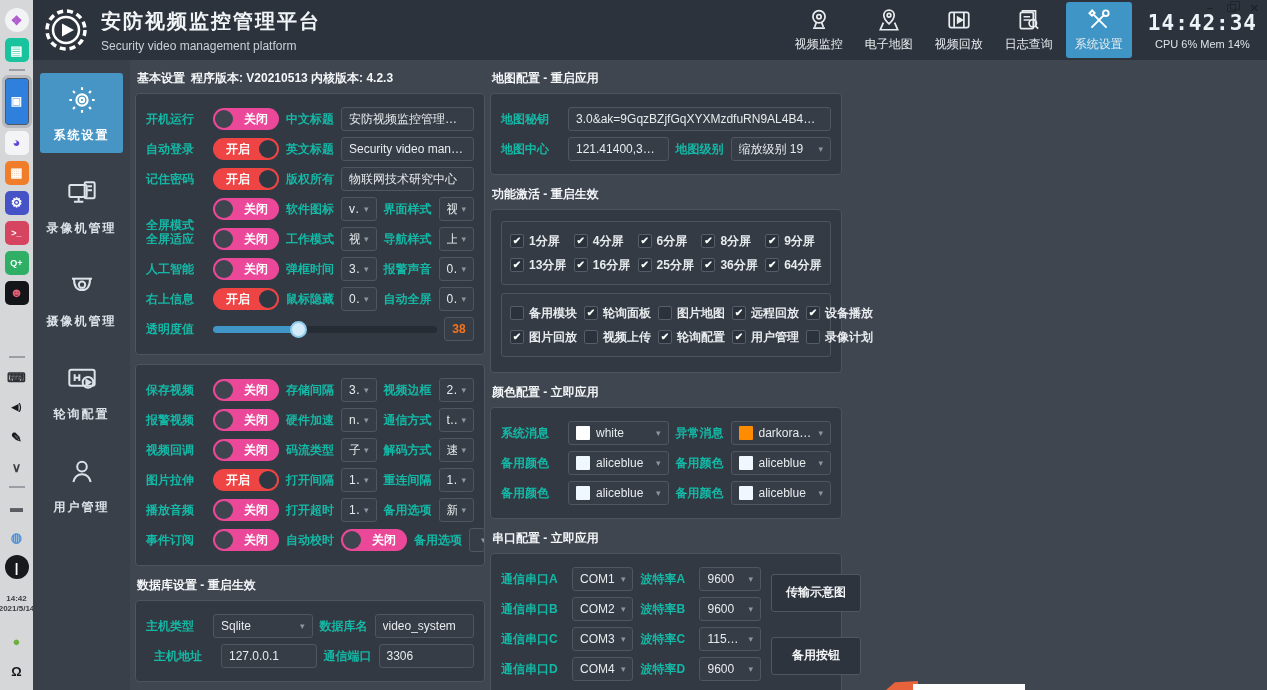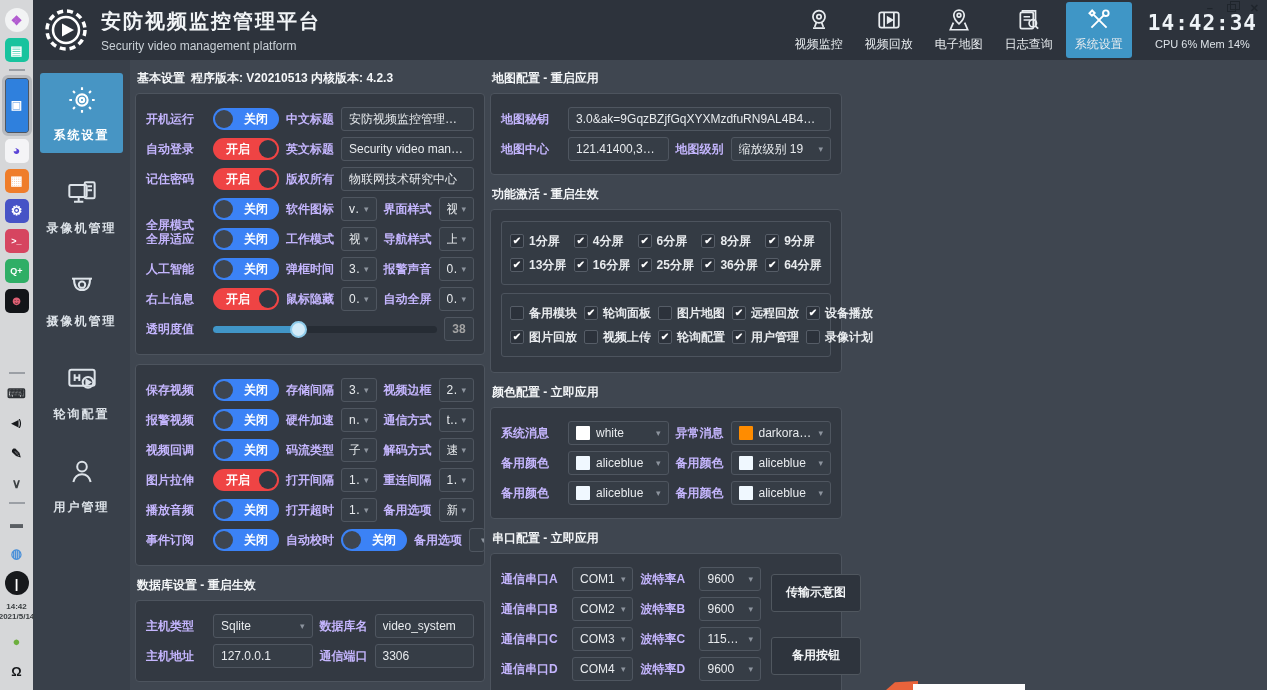--- a/index.html
+++ b/index.html
@@ -9,21 +9,21 @@
   
   .os-bar { position:absolute; left:0; top:0; width:33px; height:690px; background:#d6d7d9;
             display:flex; flex-direction:column; align-items:center; padding:5px 0 4px; z-index:5; }
   .tb-ic { width:24px; height:24px; border-radius:5px; margin:3px 0; display:flex; align-items:center;
            justify-content:center; font-size:13px; font-weight:bold; flex:none; cursor:pointer; }
   .tb-ic.txt { font-size:9px; }
   .tb-ic.sel { outline:3px solid #b6b9be; background-clip:padding-box; }
   .tb-ic.circ { border-radius:50%; }
   .tb-div { width:16px; height:2px; background:#9b9fa5; margin:4px 0; flex:none; }
   .tb-spacer { flex:1; }
-  .tb-clock { font-size:8px; color:#3c4043; text-align:center; line-height:1.25; margin:4px 0; font-weight:bold; }
+  .tb-clock { font-size:8px; color:#3c4043; text-align:center; line-height:1.25; margin:12px 0; font-weight:bold; }
 
   
   .app { position:absolute; left:33px; top:0; width:1234px; height:690px; }
 
   .hdr { position:absolute; left:0; top:0; right:0; height:60px; background:#2d333c; display:flex; align-items:center; }
   .logo { width:46px; height:46px; margin:0 12px 0 10px; flex:none; }
   .titles .cn { color:#f2f5f7; font-size:20px; font-weight:bold; letter-spacing:2px; }
   .titles .en { color:#c9d0d6; font-size:12px; margin-top:4px; }
   .hdr-spacer { flex:1; }
   .nav-item { width:66px; height:56px; margin-right:4px; border-radius:3px; display:flex; flex-direction:column;
@@ -50,43 +50,43 @@
   
   .main { position:absolute; left:97px; top:60px; right:0; bottom:0; background:#3f4650; }
   .col { position:absolute; top:8px; }
   .col-left { left:5px; width:350px; }
   .col-right { left:360px; width:352px; }
   .sec-title { font-size:12px; font-weight:bold; color:#f4f6f8; padding:2px 2px 6px; white-space:nowrap; }
   .sec-title .meta { margin-left:6px; }
   .panel { background:#333942; border:1px solid #4d545e; border-radius:4px; padding:7px 10px; margin-bottom:9px; }
 
   .row { display:flex; align-items:center; column-gap:7px; height:24px; margin:6px 0; }
-  .lab { font-size:12px; font-weight:bold; color:#c4b5fd; white-space:nowrap; flex:none; }
+  .lab { font-size:12px; font-weight:bold; color:#14b8a6; white-space:nowrap; flex:none; }
 
   .tog { width:66px; height:22px; border-radius:11px; position:relative; flex:none; display:flex; align-items:center;
          font-size:12px; font-weight:bold; color:#fff; cursor:pointer; }
   .tog.on  { background:#ef4444; padding-left:13px; }
-  .tog.off { background:#3b82f6; padding-left:31px;font-family:Liberation Serif, serif; }
+  .tog.off { background:#ec4899; padding-left:31px;font-family:Liberation Serif, serif; }
   .knob { width:18px; height:18px; border-radius:50%; position:absolute; top:2px; }
   .tog.on  .knob { right:2px; background:#2e3842; }
   .tog.off .knob { left:2px;  background:#3e454f; }
 
   .inp, .sel { flex:1 1 0; min-width:0; height:24px; background:#363d46; border:1px solid #4f5660; border-radius:3px;
                display:flex; align-items:center; padding:0 7px; font-size:12px; color:#e8ebee; white-space:nowrap; overflow:hidden; cursor:text; }
   .inp span, .sel .stext { overflow:hidden; text-overflow:ellipsis; }
   .sel { cursor:pointer; }
   .sel .caret { margin-left:auto; color:#8d949e; font-size:9px; padding-left:4px; flex:none; }
   .swatch { width:14px; height:14px; flex:none; margin-right:6px; border-radius:1px; }
 
   .slider { flex:1 1 0; height:22px; position:relative; cursor:pointer; }
   .track { position:absolute; left:0; right:0; top:8px; height:7px; border-radius:4px; background:#262c34; }
   .fill  { position:absolute; left:0; top:8px; height:7px; border-radius:4px 0 0 4px; background:#4196c8; }
   .sknob { position:absolute; top:3px; width:17px; height:17px; border-radius:50%; background:#d3ebf8; border:2px solid #8ecbea; }
   .valbox { width:30px; height:24px; flex:none; background:#363d46; border:1px solid #4f5660; border-radius:3px;
-            color:#a3a3a3; font-size:12px; font-weight:bold; display:flex; align-items:center; justify-content:center; }
+            color:#f97316; font-size:12px; font-weight:bold; display:flex; align-items:center; justify-content:center; }
 
   .btn { height:26px; flex:none; background:#2e343d; border:1px solid #50575f; border-radius:3px; color:#f2f4f6;
          font-size:12px; font-weight:bold; display:flex; align-items:center; justify-content:center; cursor:pointer; }
 
   .chk-box { border:1px solid #4d545e; border-radius:3px; background:#343b44; padding:5px 8px; margin:4px 0 8px; }
   .chk-box .row { height:20px; margin:4px 0; }
   .chk { flex:1 1 0; display:flex; align-items:center; font-size:12px; font-weight:bold; color:#e8ebee; white-space:nowrap; cursor:pointer; }
   .chk .box { width:14px; height:14px; flex:none; margin-right:5px; border:1px solid #565d67; border-radius:2px;
               background:#2c323b; color:#fff; font-size:10px; line-height:12px; text-align:center; font-weight:bold; }
 
@@ -151,33 +151,33 @@
       <div class="nav-item">
         <svg viewBox="0 0 24 24" fill="none" stroke="#e8ecef" stroke-width="1.6">
           <circle cx="12" cy="9" r="5.6"></circle>
             <circle cx="12" cy="9" r="2"></circle>
           <path d="M9.6 14.2 L8 18.5 M14.4 14.2 L16 18.5 M6.5 19.5 h11"></path>
         </svg>
         <span class="nv-lab">视频监控</span>
       </div>
       <div class="nav-item">
         <svg viewBox="0 0 24 24" fill="none" stroke="#e8ecef" stroke-width="1.6">
+          <path d="M12 2.8 c-2.7 0-4.8 2.1-4.8 4.8 0 3.6 4.8 8 4.8 8 s4.8-4.4 4.8-8 c0-2.7-2.1-4.8-4.8-4.8 Z"></path>
+          <circle cx="12" cy="7.6" r="1.7"></circle>
+          <path d="M6.8 14.5 L4 21 h16 l-2.8-6.5"></path>
+        </svg>
+        <span class="nv-lab">电子地图</span>
+      </div>
+      <div class="nav-item">
+        <svg viewBox="0 0 24 24" fill="none" stroke="#e8ecef" stroke-width="1.6">
           <rect x="3" y="5" width="18" height="14" rx="2"></rect>
           <path d="M7.5 5 v14 M16.5 5 v14"></path>
           <path d="M10.8 9.5 v5 l4.2-2.5 Z" fill="#e8ecef"></path>
         </svg>
         <span class="nv-lab">视频回放</span>
-      </div>
-      <div class="nav-item">
-        <svg viewBox="0 0 24 24" fill="none" stroke="#e8ecef" stroke-width="1.6">
-          <path d="M12 2.8 c-2.7 0-4.8 2.1-4.8 4.8 0 3.6 4.8 8 4.8 8 s4.8-4.4 4.8-8 c0-2.7-2.1-4.8-4.8-4.8 Z"></path>
-          <circle cx="12" cy="7.6" r="1.7"></circle>
-          <path d="M6.8 14.5 L4 21 h16 l-2.8-6.5"></path>
-        </svg>
-        <span class="nv-lab">电子地图</span>
       </div>
       <div class="nav-item">
         <svg viewBox="0 0 24 24" fill="none" stroke="#e8ecef" stroke-width="1.6">
           <path d="M6 5 V3.5 h12 V17"></path>
           <rect x="4" y="5" width="12" height="15" rx="1.2"></rect>
           <path d="M7 9 h6 M7 12 h6"></path>
           <circle cx="15.5" cy="15" r="3.4"></circle>
           <path d="M17.8 17.4 L20.5 20"></path>
         </svg>
         <span class="nv-lab">日志查询</span>
@@ -479,21 +479,21 @@
               <div class="sel">
                 <span class="stext">Sqlite</span>
                 <span class="caret">▾</span>
               </div>
               <span class="lab">数据库名</span>
               <div class="inp">
                 <span>video_system</span>
               </div>
             </div>
             <div class="row">
-              <span class="lab" style="width: 60px;">主机地址</span>
+              <span class="lab" style="width: 60px; margin-left: 8px;">主机地址</span>
               <div class="inp">
                 <span>127.0.0.1</span>
               </div>
               <span class="lab">通信端口</span>
               <div class="inp">
                 <span>3306</span>
               </div>
             </div>
           </div>
       </div>

